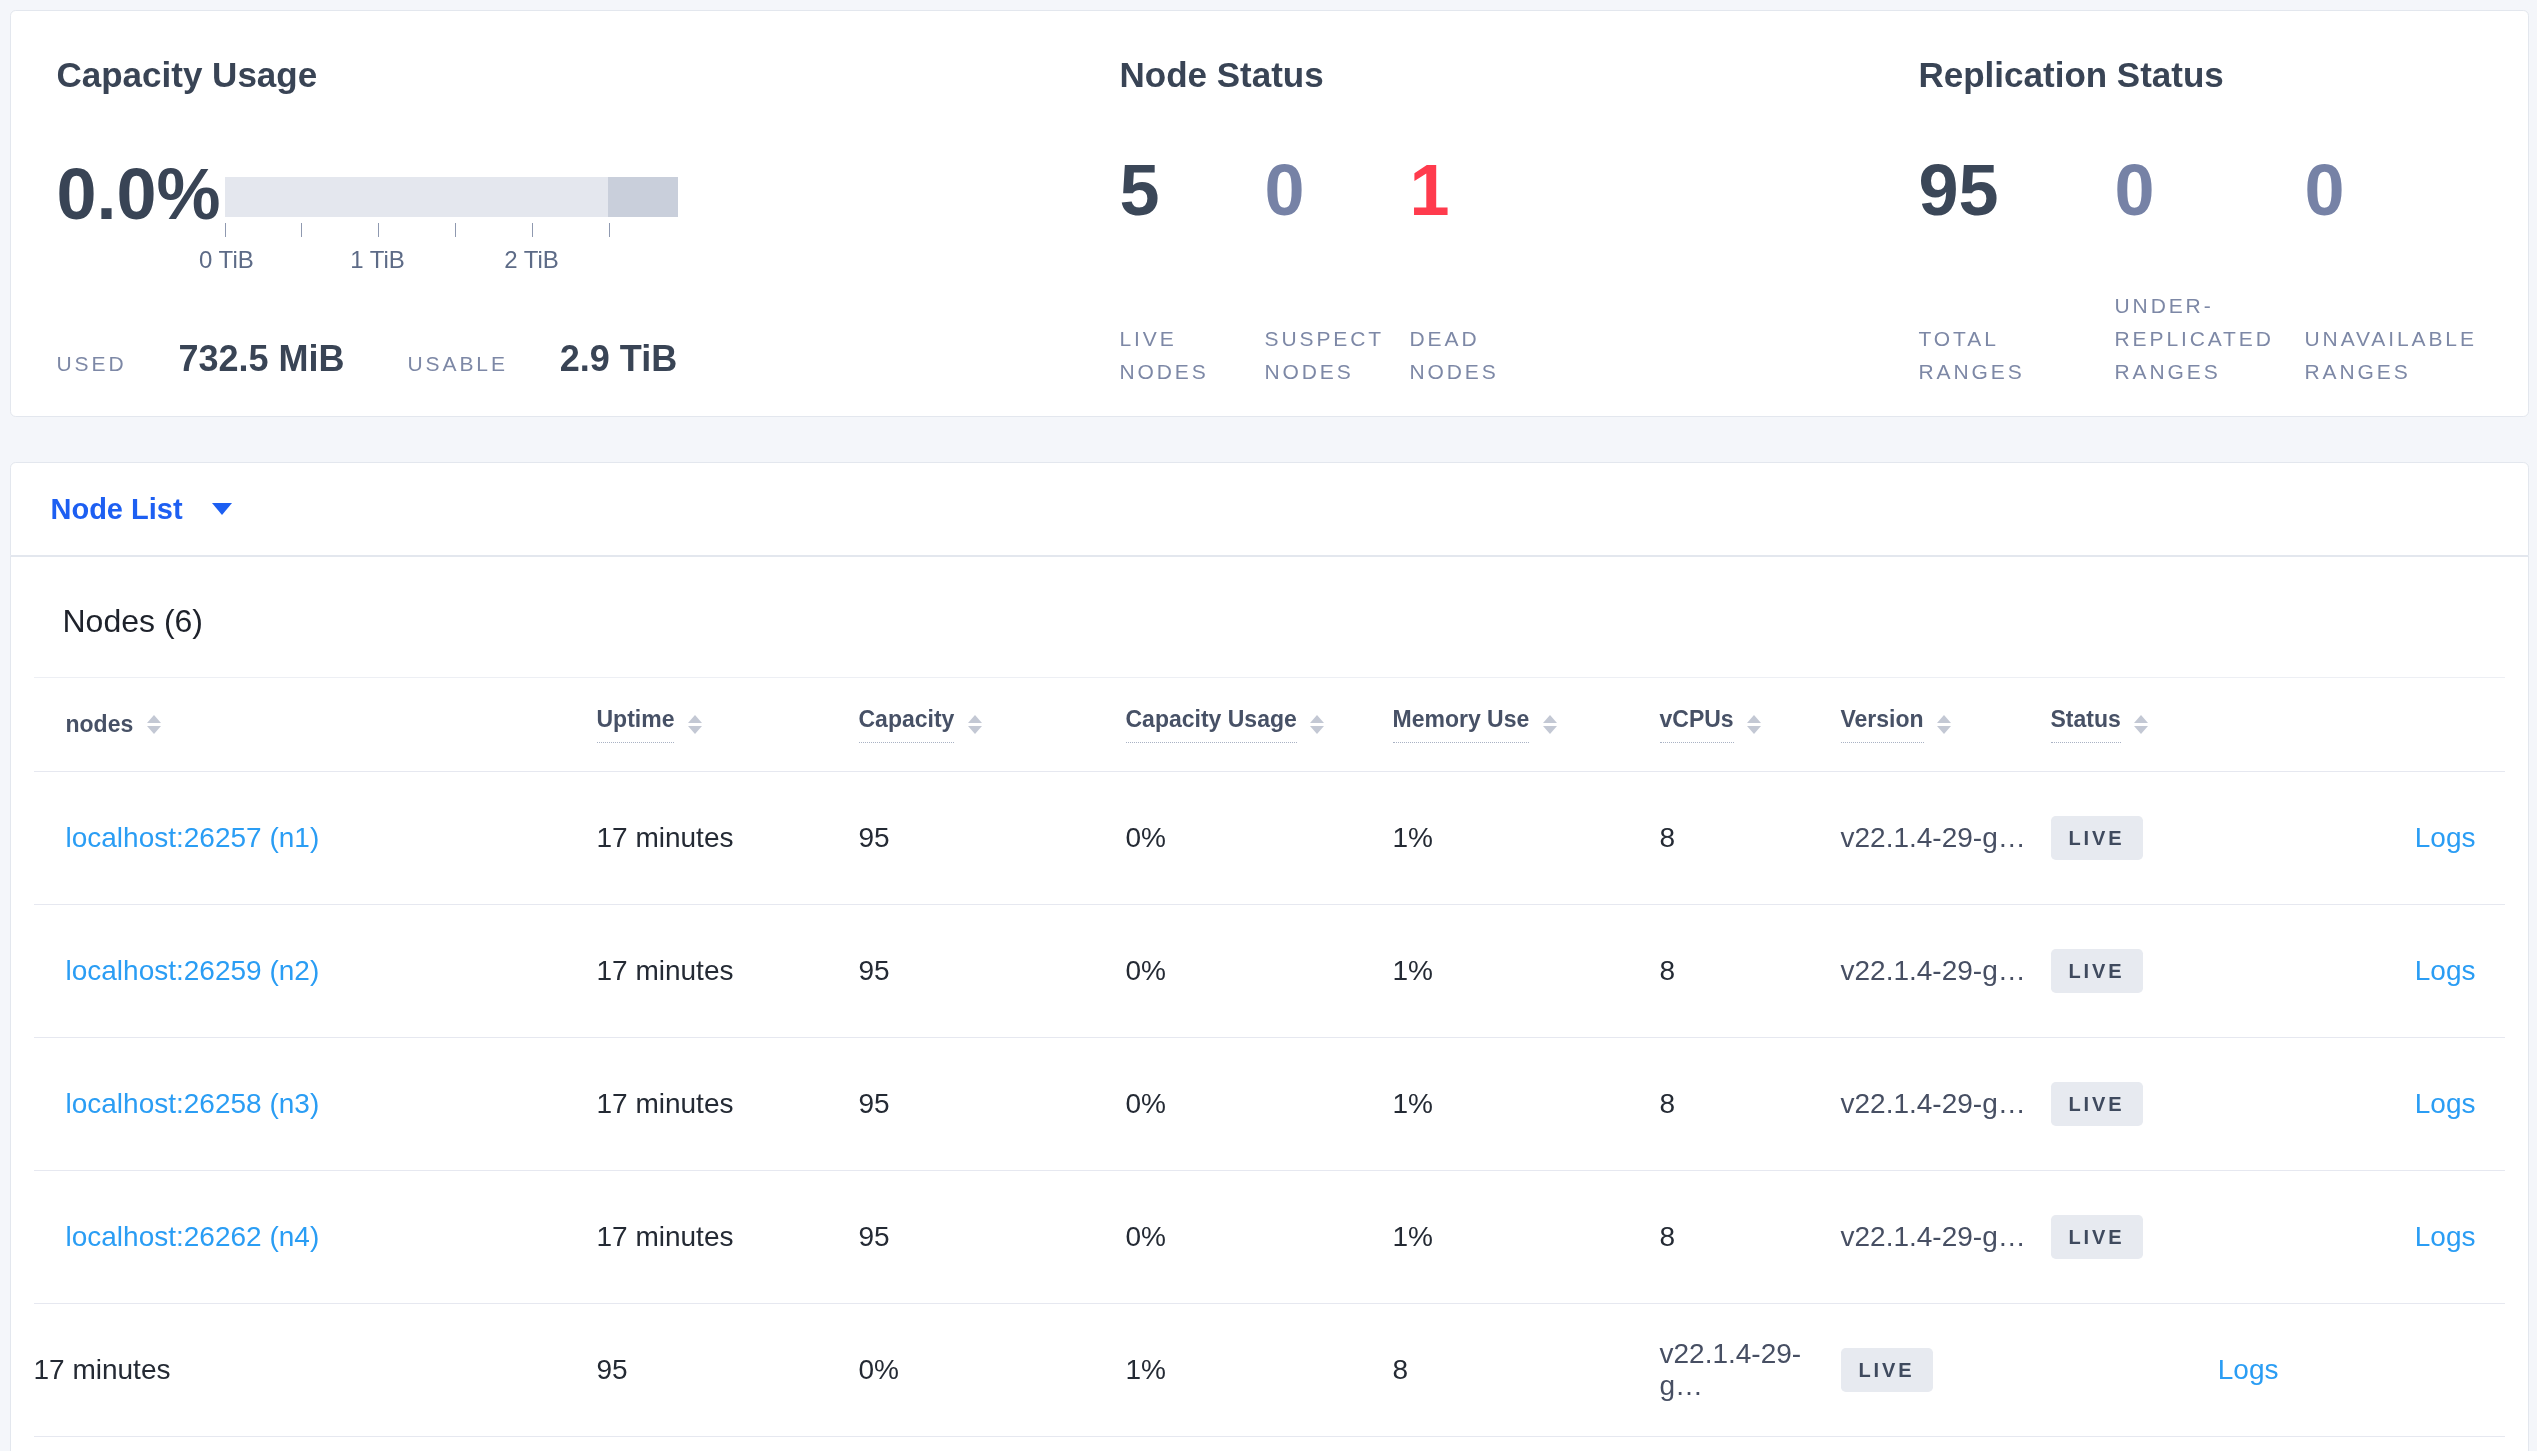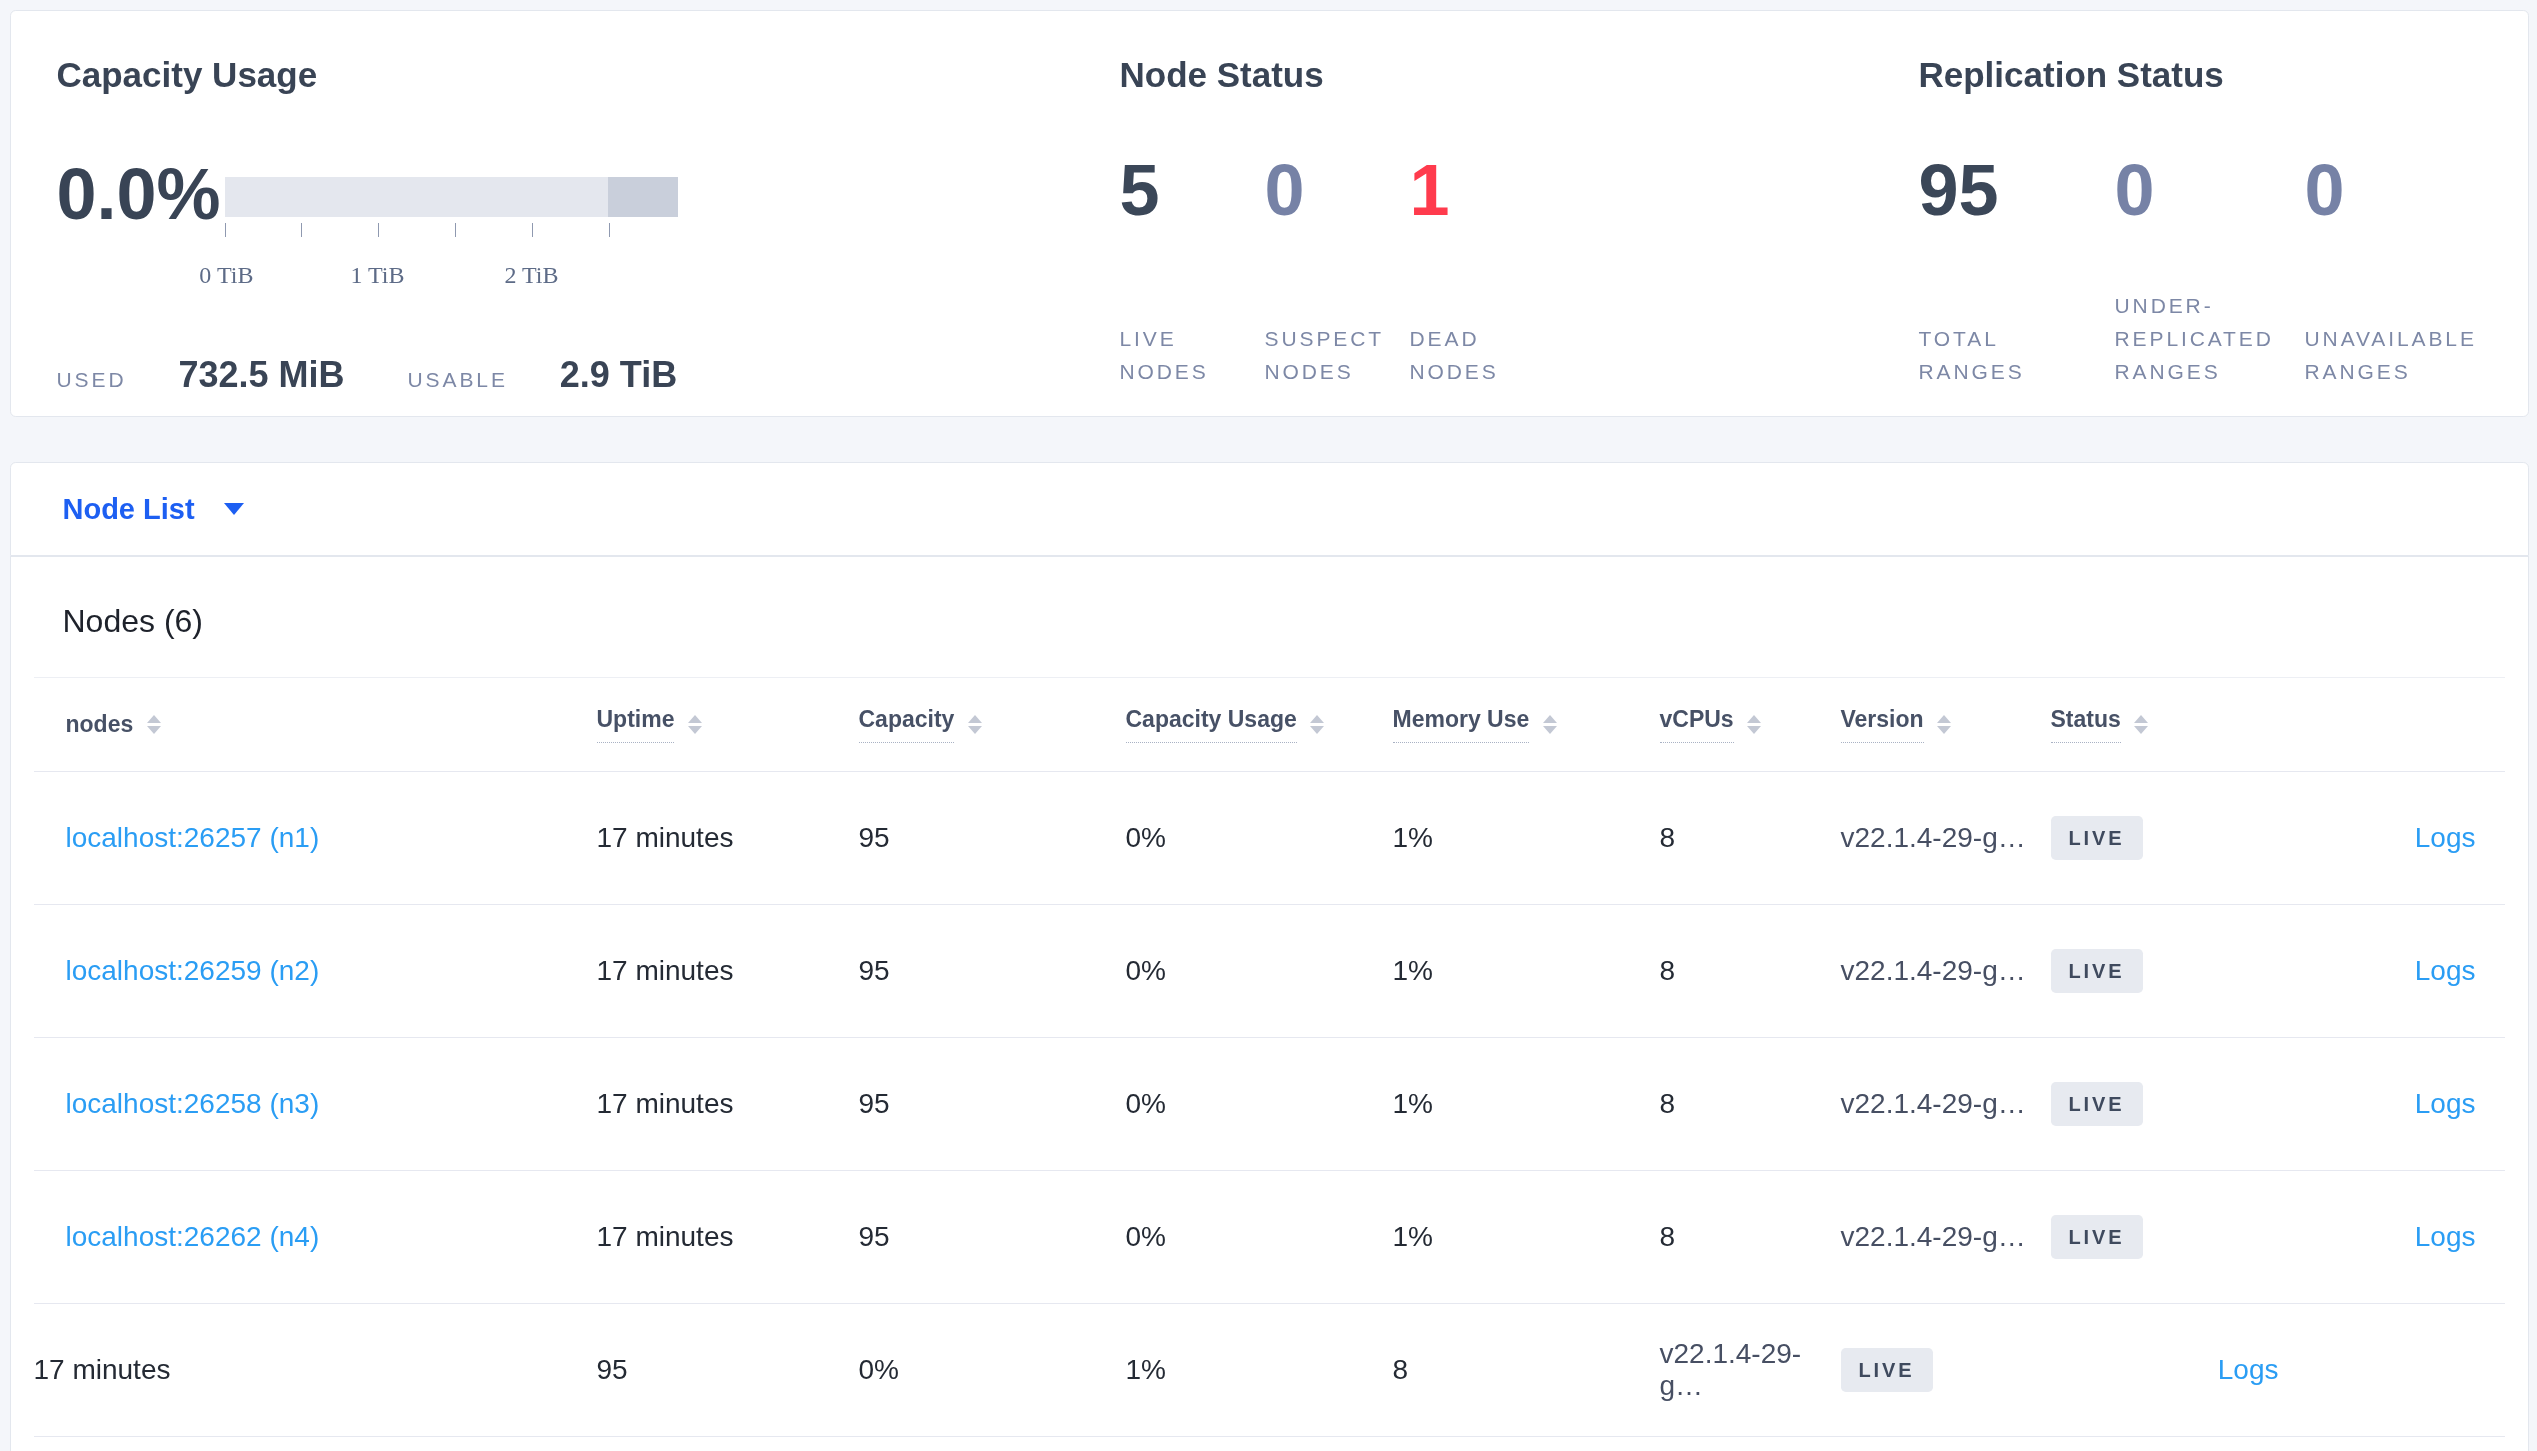--- a/index.html
+++ b/index.html
@@ -10,21 +10,21 @@
     color:#3b4758;
     overflow:hidden;
   }
   .page { position:relative; width:2268px; height:1452px; }
 
   .card {
     position:absolute; left:9.5px; width:2519px;
     background:#ffffff; border:1px solid #e3e7ee;
   }
   .summary-card { top:9.5px; height:407px; border-radius:5.7px; }
-  .selector-card { top:462px; height:94px; border-radius:5.7px 5.7px 0 0; display:flex; align-items:center; padding-left:52px; }
+  .selector-card { top:462px; height:94px; border-radius:5.7px 5.7px 0 0; display:flex; align-items:center; padding-left:40px; }
   .nodes-card { top:556px; height:896px; border-radius:0; }
 
   
   .section { position:absolute; top:42px; }
   .section-title { font-size:35px; font-weight:600; color:#394455; line-height:44px; }
   .sec-capacity { left:46px; width:1010px; }
   .sec-nodes { left:1109px; width:781px; }
   .sec-repl { left:1908px; width:610px; }
 
   .stats-row { display:flex; margin-top:53px; }
@@ -40,21 +40,21 @@
   .w206 { width:196px; } .w199 { width:190px; } .w220 { width:210px; }
 
   
   .cap-row { display:flex; margin-top:59px; align-items:flex-start; }
   .cap-pct { font-size:72px; font-weight:600; line-height:76px; color:#394455; width:168px; }
   .cap-chart { margin-top:21px; }
   .cap-bar { position:relative; width:453px; height:40px; background:#e4e7ee; }
   .cap-bar .dark-seg { position:absolute; right:0; top:0; height:40px; width:15.3%; background:#c9cfdb; }
   .cap-ticks { position:relative; height:21px; margin-top:6.7px; }
   .cap-ticks i { position:absolute; top:0; width:1.9px; height:14.3px; background:#8f99b0; }
-  .cap-axis { position:relative; height:29px; margin-top:18px;font-family:Liberation Serif, serif; }
+  .cap-axis { position:relative; height:29px; margin-top:2px; }
   .cap-axis span {
     position:absolute; transform:translateX(-50%);
     font-size:24px; color:#5d6b87;
   }
   .cap-used-row { display:flex; align-items:baseline; margin-top:63px;gap:23px; }
   .cap-kv-label { font-size:21px; font-weight:500; letter-spacing:2.9px; color:#7d88a6; }
   .cap-kv-value { font-size:36px; font-weight:700; color:#394455; margin-left:29px; }
   .cap-usable { margin-left:40px; }
 
   

